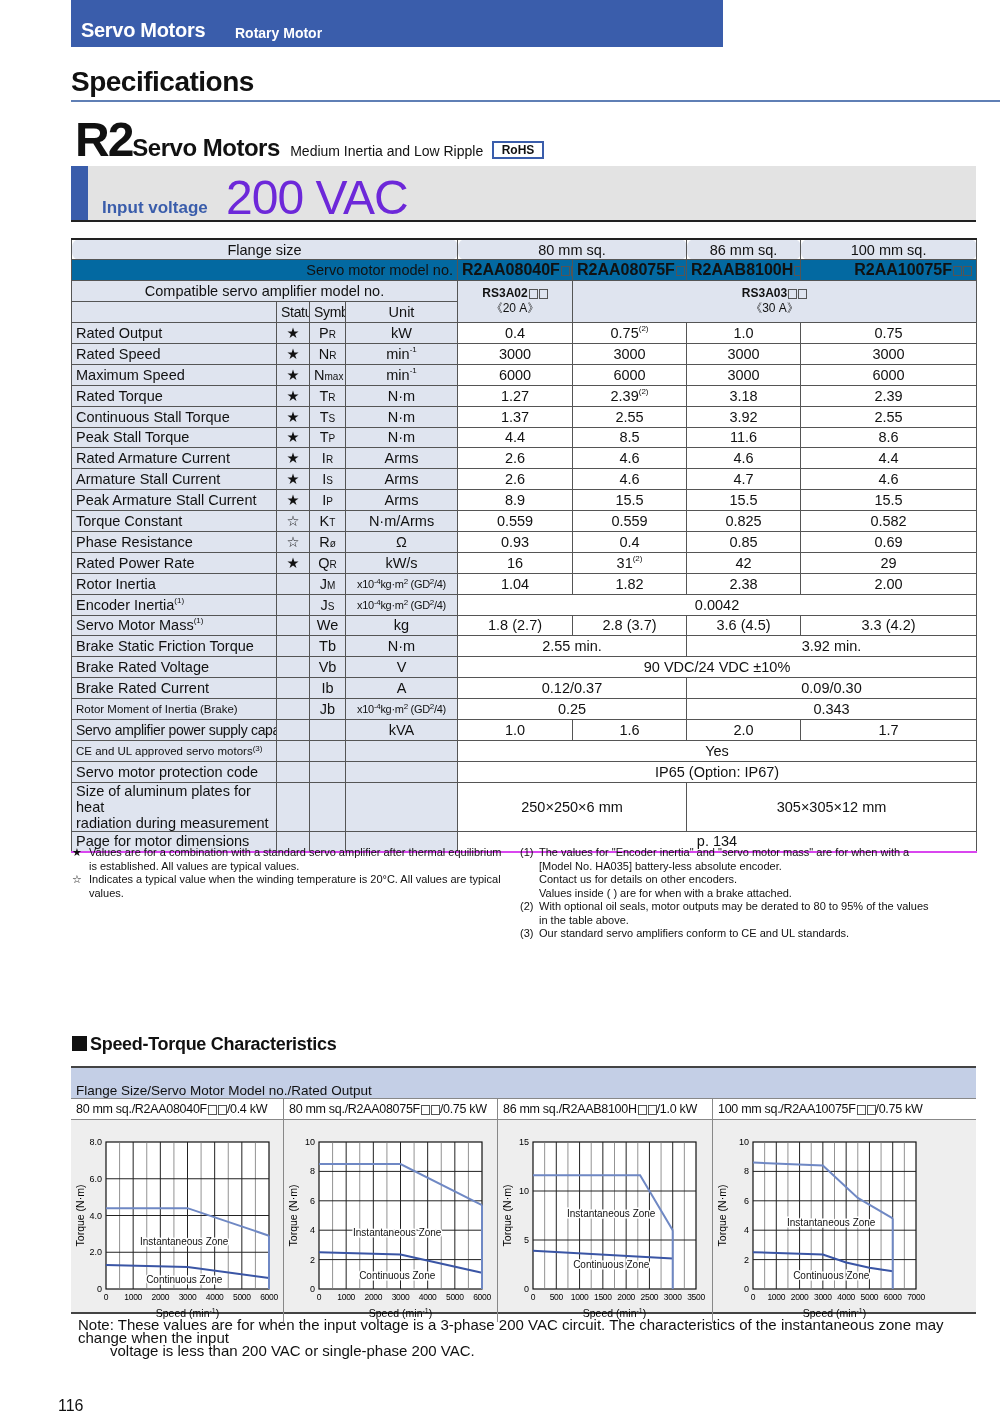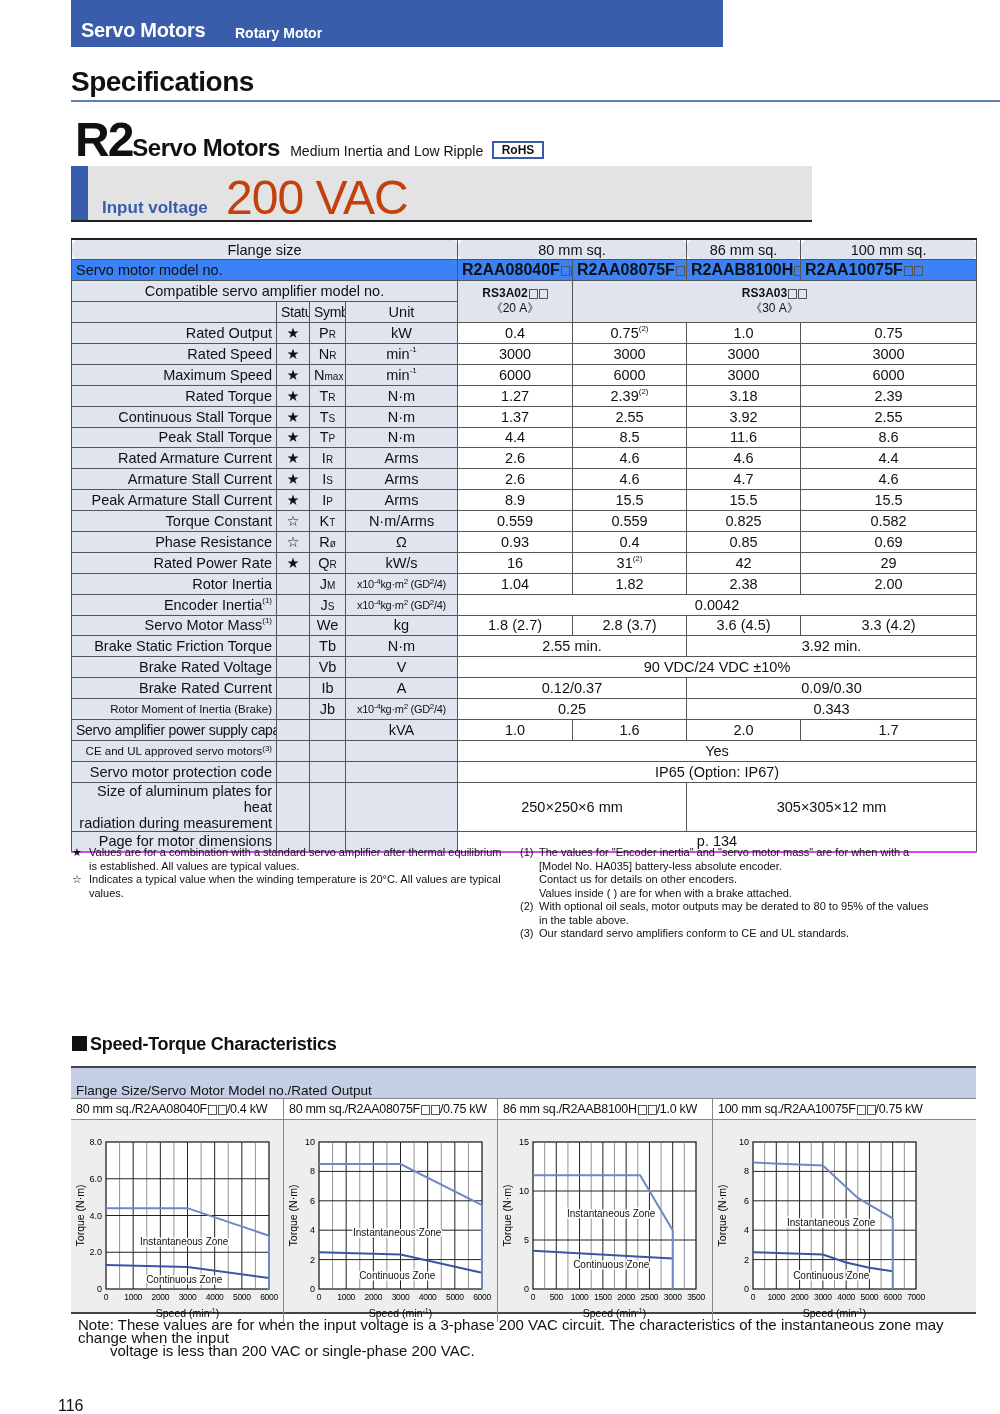--- a/index.html
+++ b/index.html
@@ -7,37 +7,37 @@
   .topbar { position: absolute; left: 71px; top: 0; width: 652px; height: 47px; background: #3a5dab; color: #fff; }
   .topbar .t1 { position: absolute; left: 10px; top: 19px; font-size: 20px; font-weight: bold; letter-spacing: -0.3px; }
   .topbar .t2 { position: absolute; left: 164px; top: 25px; font-size: 14px; font-weight: bold; }
   .spec-title { position: absolute; left: 71px; top: 66px; font-size: 28px; font-weight: bold; letter-spacing: -0.5px; }
   .spec-rule { position: absolute; left: 71px; top: 100px; width: 929px; height: 2px; background: #5f7fb5; }
   .r2 { position: absolute; left: 75px; top: 112px; white-space: nowrap; }
   .r2 .big { font-size: 48px; font-weight: bold; letter-spacing: -2px; vertical-align: baseline; }
   .r2 .mid { font-size: 24px; font-weight: bold; letter-spacing: -0.5px; }
   .r2 .small { font-size: 14px; margin-left: 6px; }
   .r2 .rohs { display: inline-block; font-size: 12px; font-weight: bold; border: 2px solid #3a5dab; padding: 0 8px; margin-left: 4px; position: relative; top: -2px; }
-  .volt { position: absolute; left: 71px; top: 166px; width: 741px; height: 56px; background: #e3e3e3; border-bottom: 2px solid #222; }
+  .volt { position: absolute; left: 71px; top: 166px; width: 905px; height: 56px; background: #e3e3e3; border-bottom: 2px solid #222; }
   .volt .bar { position: absolute; left: 0; top: 0; width: 17px; height: 54px; background: #3a5dab; }
   .volt .lbl { position: absolute; left: 31px; top: 32px; color: #3a5dab; font-size: 17px; font-weight: bold; }
-  .volt .val { position: absolute; left: 155px; top: 4px; color: #c2410c; font-size: 48px; letter-spacing: -1px; }
+  .volt .val { position: absolute; left: 155px; top: 4px; color: #6d28d9; font-size: 48px; letter-spacing: -1px; }
 
   table.spec { position: absolute; left: 71px; top: 238px; width: 905px; border-collapse: collapse; font-size: 14.5px; table-layout: fixed; }
   table.spec td { border: 1px solid #555; height: 20.9px; padding: 0 4px; white-space: nowrap; overflow: hidden; }
   table.spec tr.top td { border-top: 2px solid #222; }
   table.spec tr.last td { border-bottom: 2px solid #d946ef; margin-top: 20px; }
   .hdr1 { background: #dfe4ef; text-align: center; border-radius: 8px; }
-  .hdr2 { background: #3b82f6; text-align: left; }
+  .hdr2 { background: #0369a1; text-align: right; }
   .hdr2.model { font-weight: bold; font-size: 16px; }
   .hdr3 { background: #dfe4ef; text-align: center; }
   .hdr3.amp { font-size: 12px; }
   .hdr3.amp b { font-weight: bold; }
   .lc { background: #dfe4ef; }
-  .lc.name { text-align: right; }
+  .lc.name { text-align: left; }
   .lc.c { text-align: center; }
   .lc.small { font-size: 11.5px; }
   .lc.xs { font-size: 14px; letter-spacing: -0.3px; }
   .lc.unit-s { font-size: 11px; letter-spacing: -0.3px; }
   .vc { background: #fff; text-align: center; }
   sup { font-size: 8px; vertical-align: top; position: relative; top: -1px; }
   .box { display: inline-block; width: 9px; height: 10px; border: 1px solid #555; margin-left: 1px; vertical-align: middle; }
 
   .notes-left { position: absolute; left: 72px; top: 846px; width: 430px; font-size: 11px; line-height: 13.5px; }
   .notes-right { position: absolute; left: 520px; top: 846px; width: 420px; font-size: 11px; line-height: 13.5px; }

